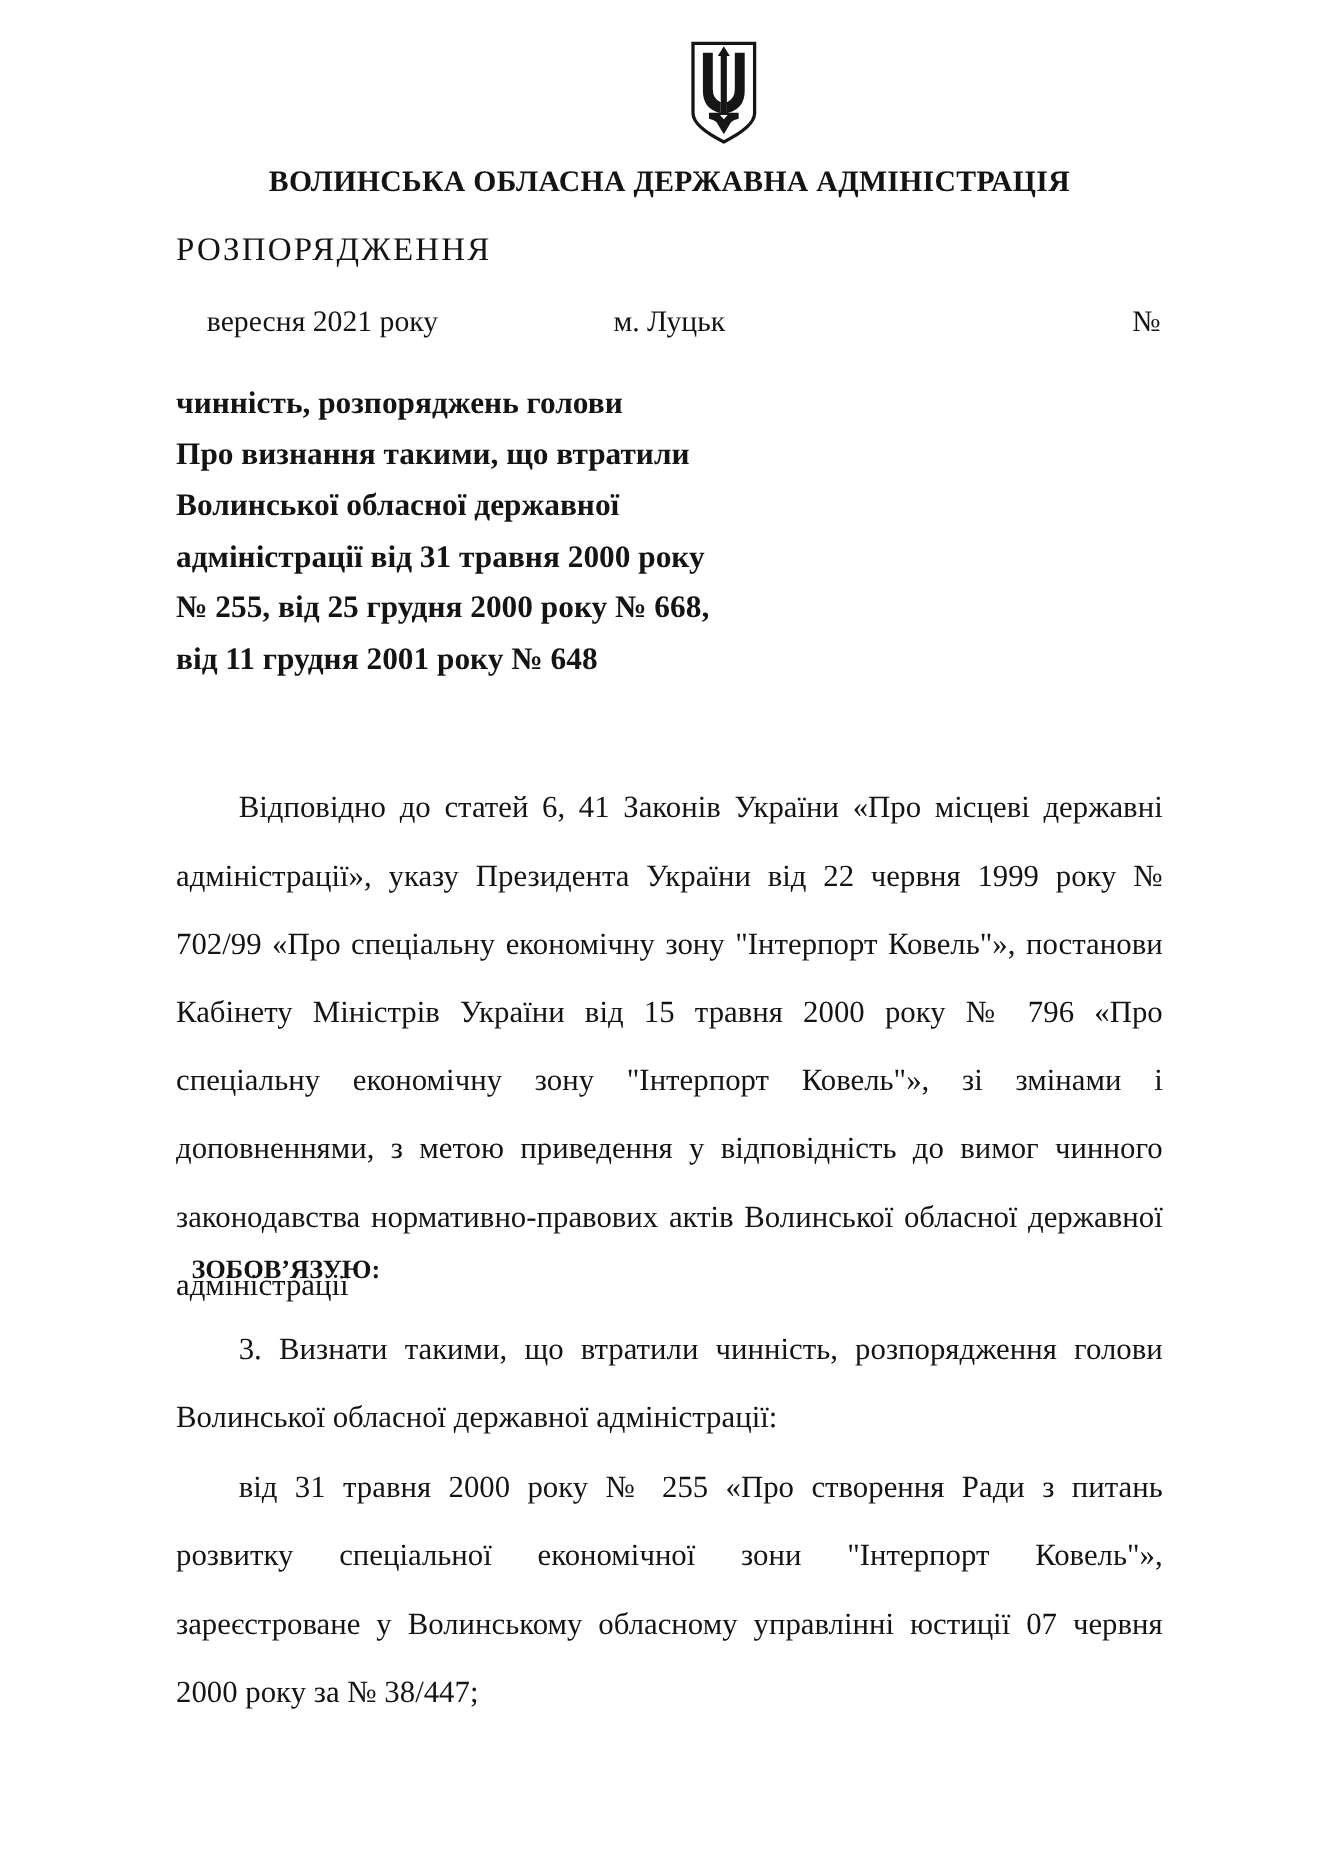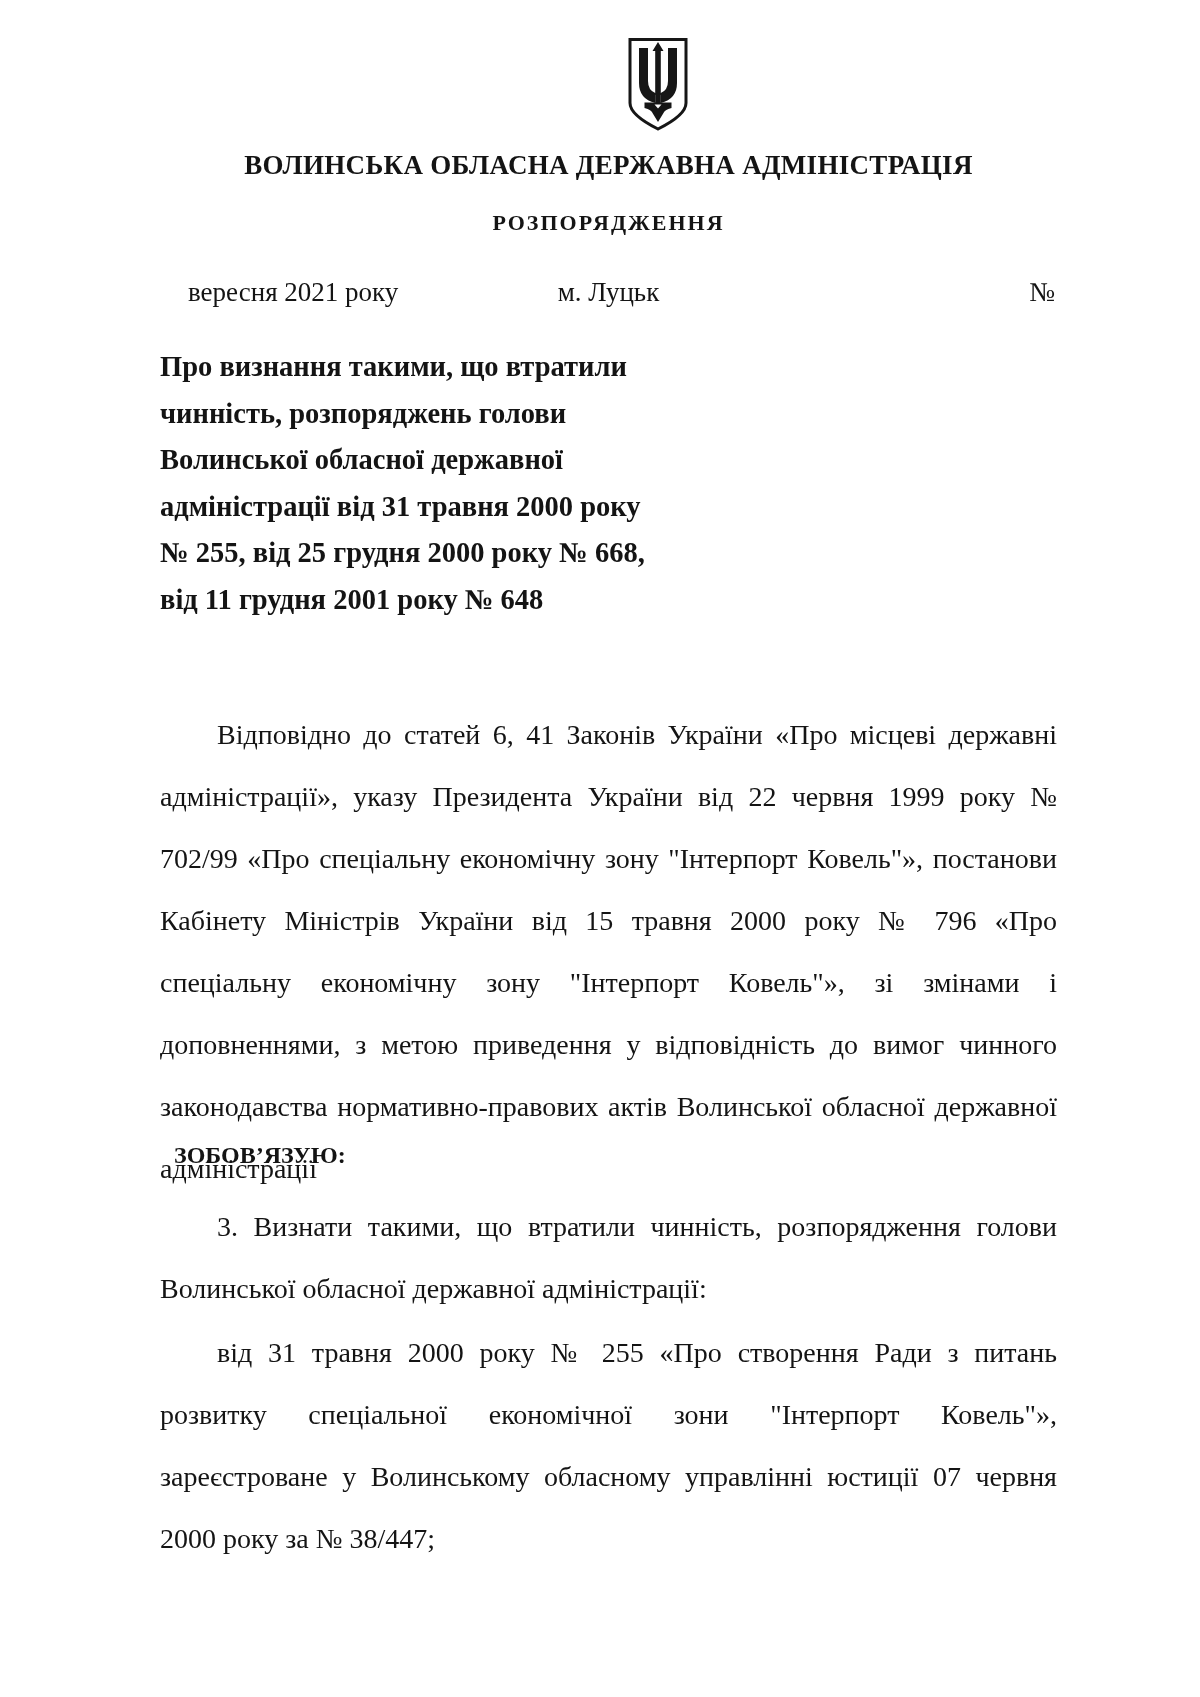--- a/index.html
+++ b/index.html
@@ -35,23 +35,22 @@
     font-weight: 700;
     font-size: 27px;
     letter-spacing: 0.3px;
     white-space: nowrap;
   }
   .doc-type {
     position: absolute;
     top: 210px;
     left: 160px;
     width: 897px;
-    text-align: center;
-    font-weight: 700;
-    font-size: 22px;
+    font-weight: 400;
+    font-size: 30px;
     letter-spacing: 2px;
     white-space: nowrap;
   }
   .dateline {
     position: absolute;
     top: 277px;
     left: 160px;
     width: 897px;
     height: 40px;
     font-size: 27px;
@@ -119,22 +118,22 @@
 
   <div class="doc-type">РОЗПОРЯДЖЕННЯ</div>
 
   <div class="dateline">
     <span class="date">вересня 2021 року</span>
     <span class="place">м. Луцьк</span>
     <span class="number">№</span>
   </div>
 
   <div class="subject">
+    <div>чинність, розпоряджень голови</div>
     <div>Про визнання такими, що втратили</div>
-    <div>чинність, розпоряджень голови</div>
     <div>Волинської обласної державної</div>
     <div>адміністрації від 31 травня 2000 року</div>
     <div>№ 255, від 25 грудня 2000 року № 668,</div>
     <div>від 11 грудня 2001 року № 648</div>
   </div>
 
   <div id="par-preamble" class="body-text indent">Відповідно до статей 6, 41 Законів України «Про місцеві державні адміністрації», указу Президента України від 22 червня 1999 року № 702/99 «Про спеціальну економічну зону "Інтерпорт Ковель"», постанови Кабінету Міністрів України від 15 травня 2000 року № 796 «Про спеціальну економічну зону "Інтерпорт Ковель"», зі змінами і доповненнями, з метою приведення у відповідність до вимог чинного законодавства нормативно-правових актів Волинської обласної державної адміністрації</div>
 
   <div id="heading-obligate">ЗОБОВ’ЯЗУЮ:</div>
 

